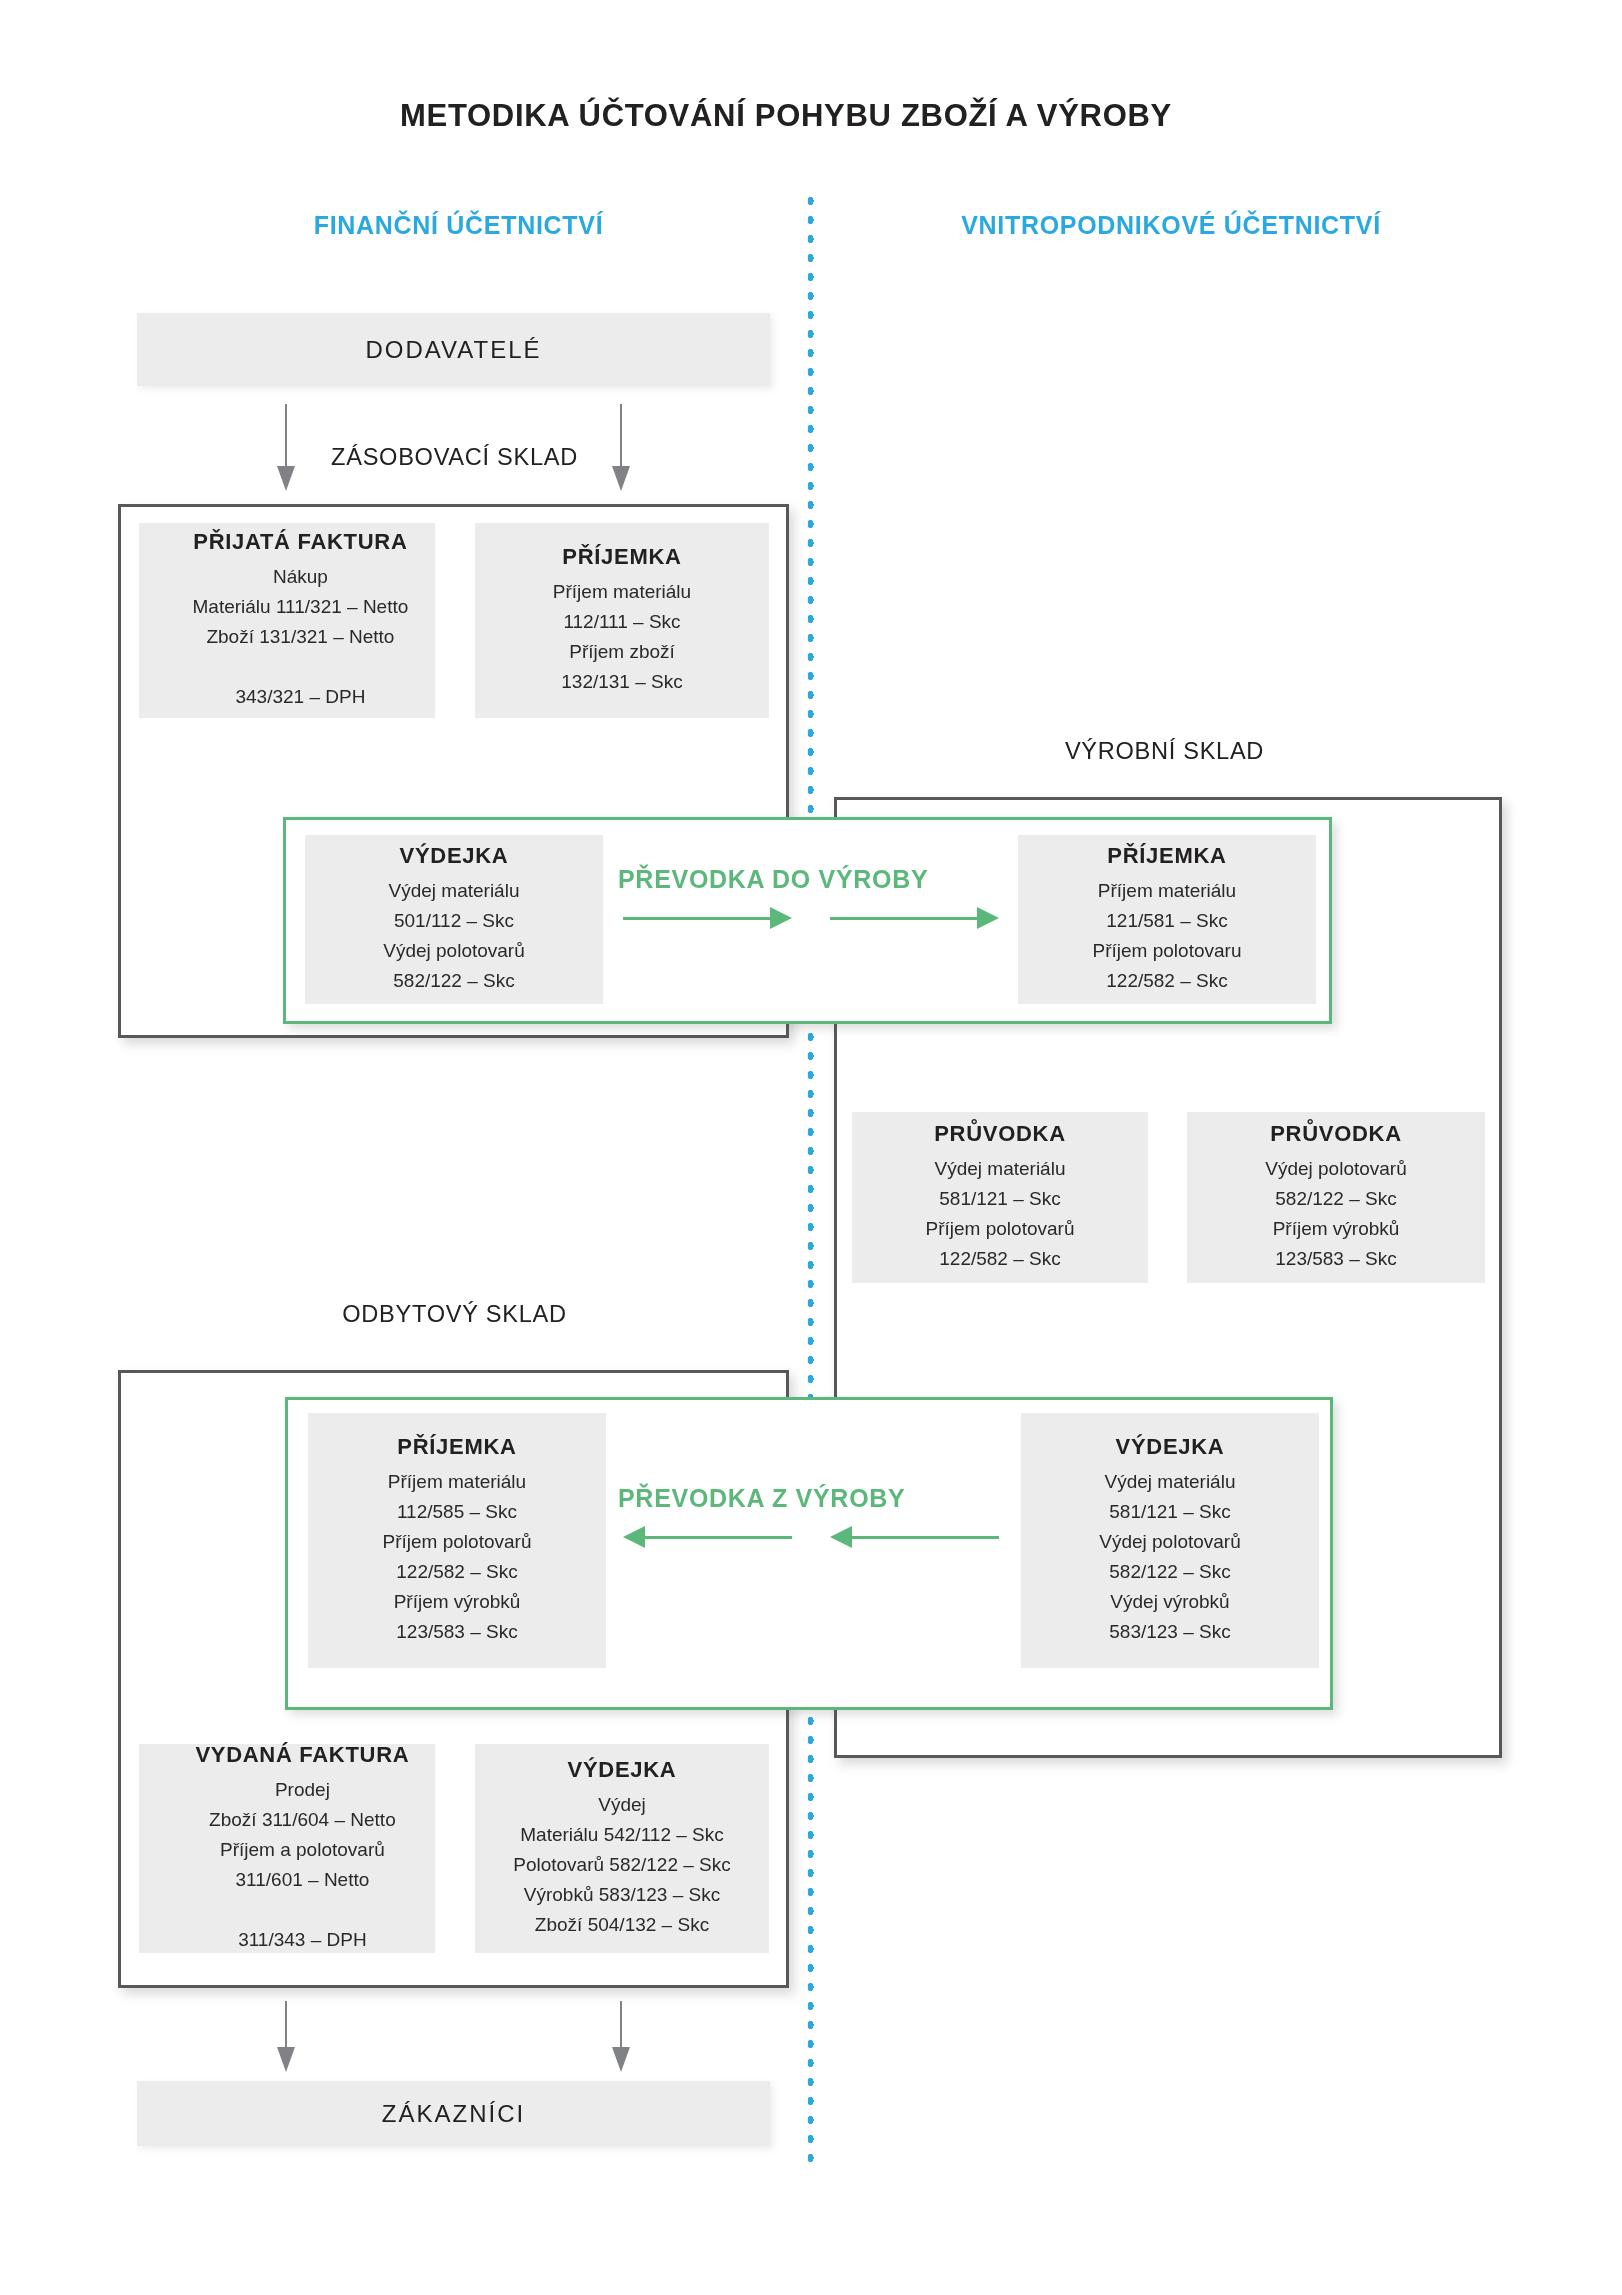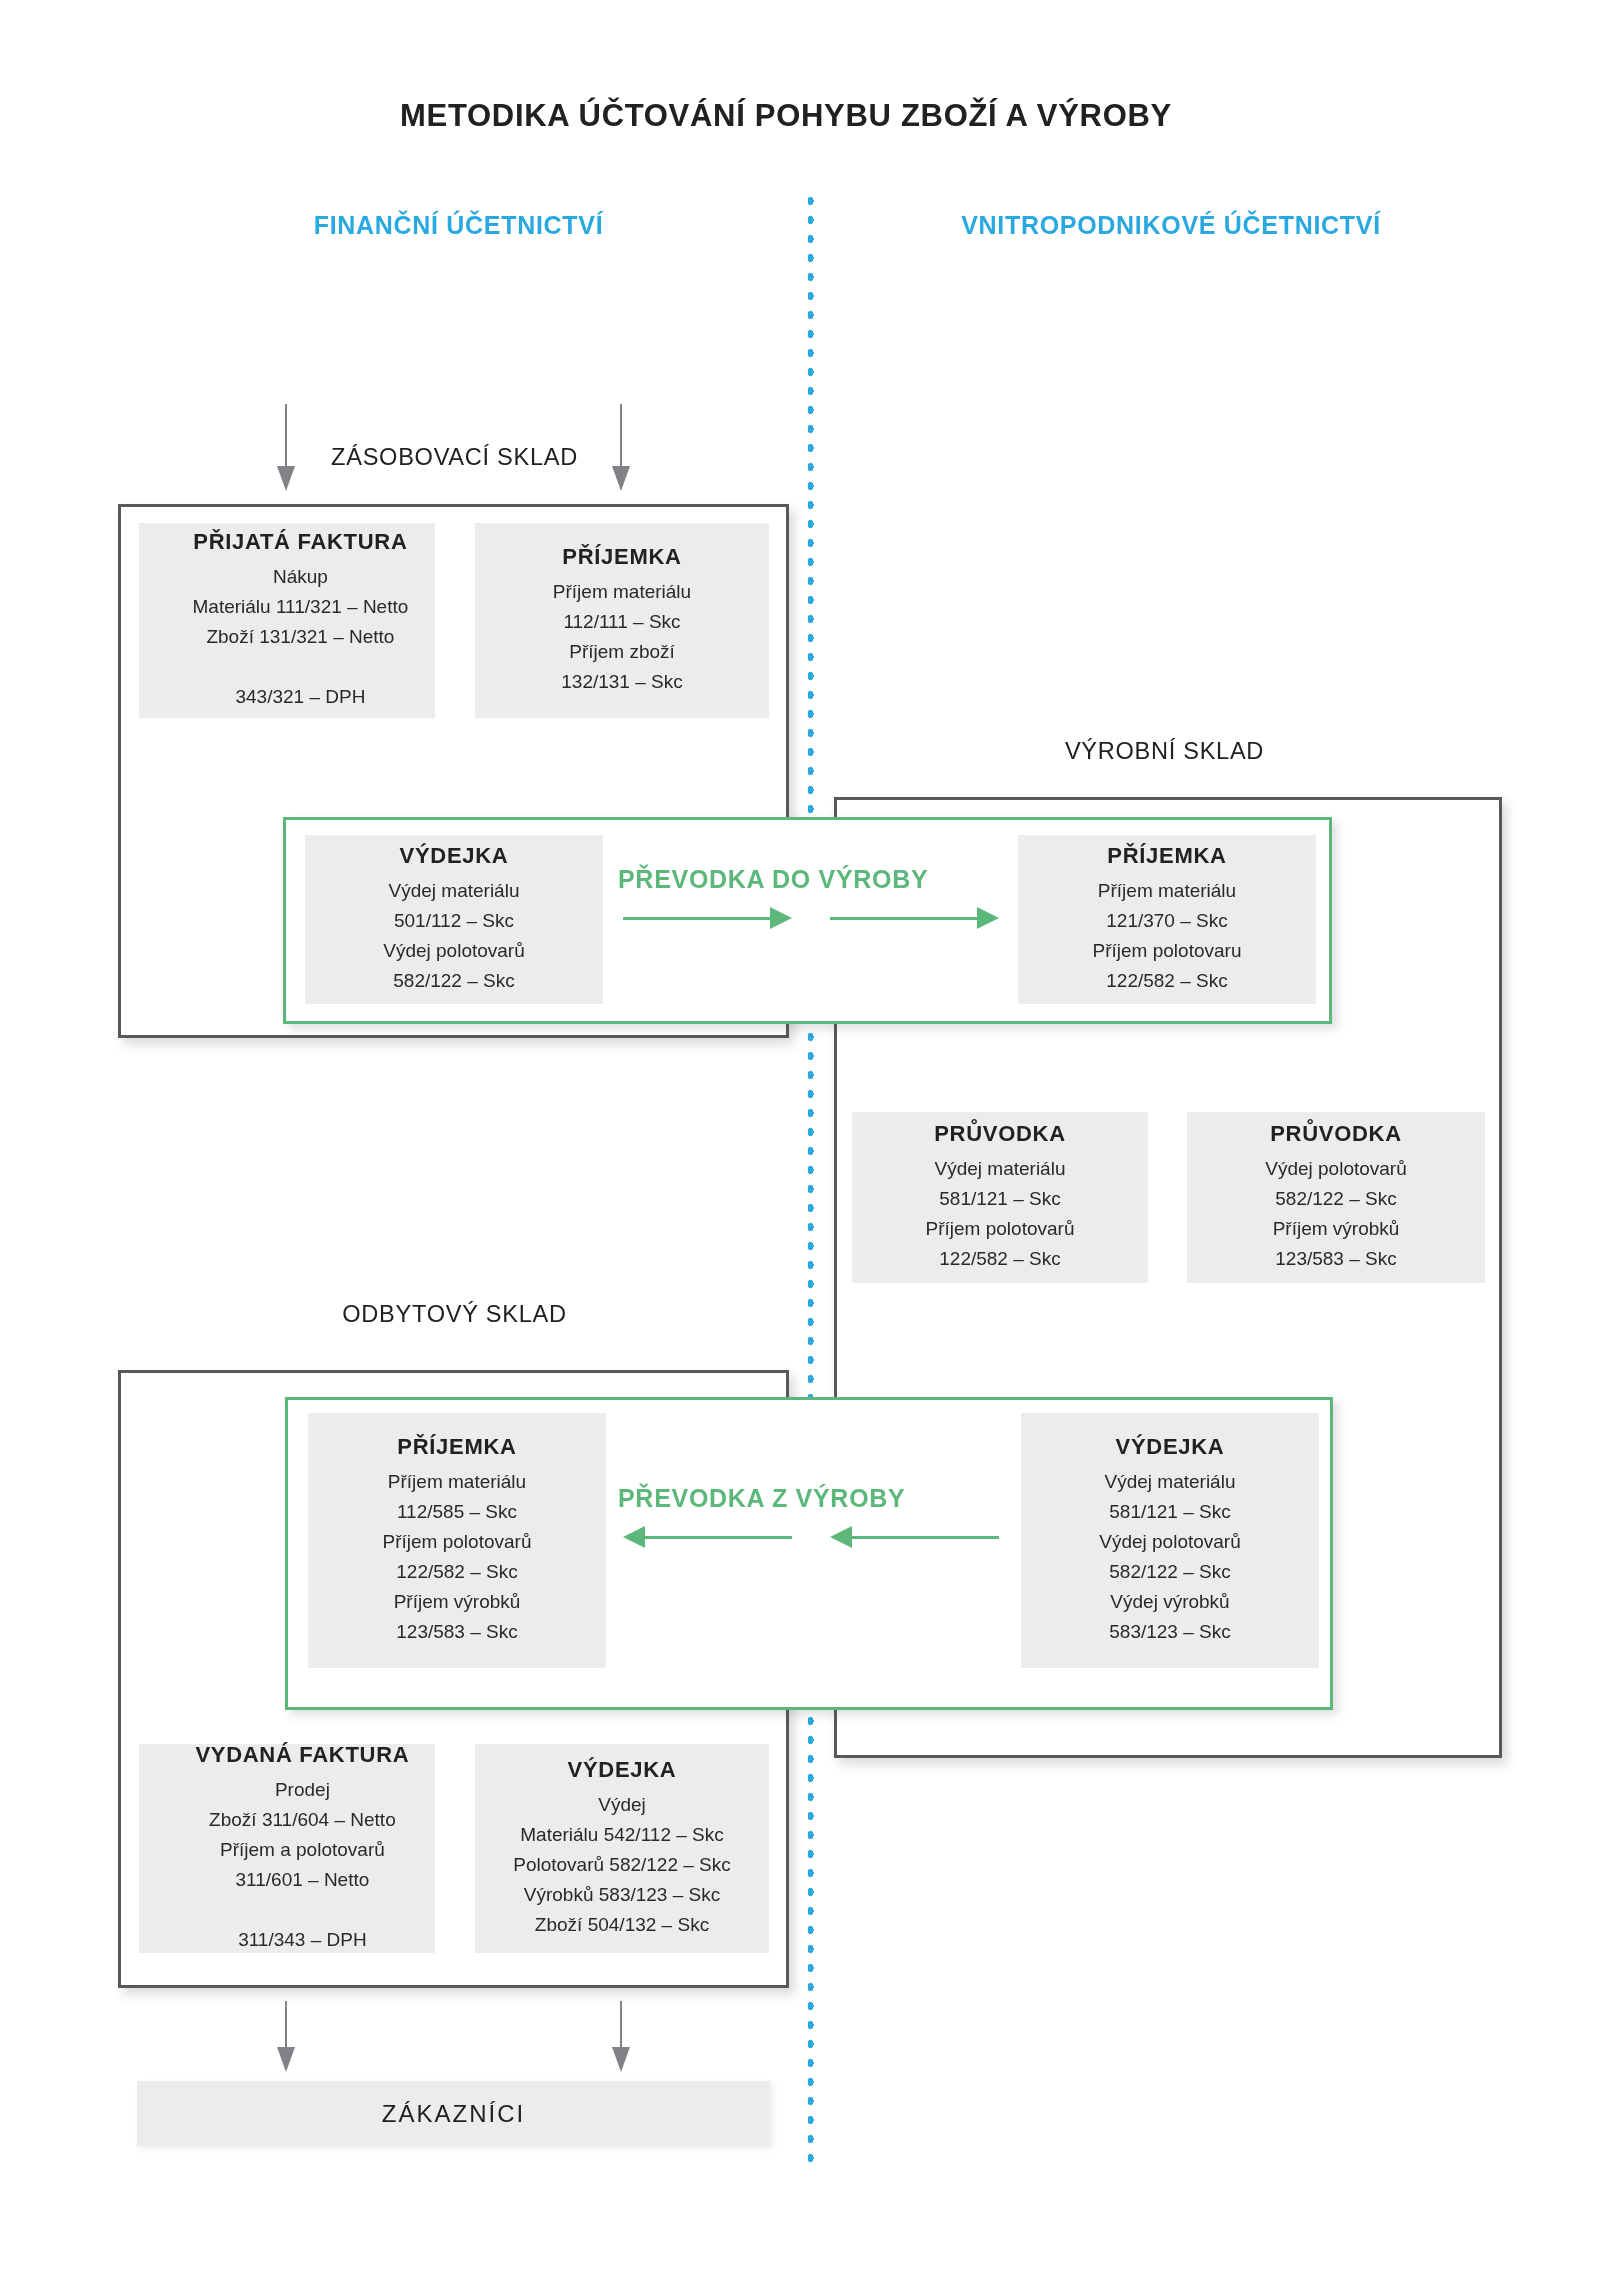--- a/index.html
+++ b/index.html
@@ -119,20 +119,23 @@
 
   <div class="abs divider"></div>
 
   <div class="abs zone" style="left:118px;top:504px;width:671px;height:534px;"></div>
   <div class="abs zone" style="left:834px;top:797px;width:668px;height:961px;"></div>
   <div class="abs zone" style="left:118px;top:1370px;width:671px;height:618px;"></div>
 
   <div class="abs greenbox" style="left:283px;top:817px;width:1049px;height:207px;"></div>
   <div class="abs greenbox" style="left:285px;top:1397px;width:1048px;height:313px;"></div>
 
+  <div class="abs endpoint" style="left:137px;top:313px;width:633px;height:73px;">
+    <span>DODAVATELÉ</span>
+  </div>
 
   <div class="abs v-arrow" style="left:277px;top:404px;height:86px;">
     <div class="shaft" style="height:62px;"></div>
     <div class="head" style="top:62px;"></div>
   </div>
   <div class="abs v-arrow" style="left:612px;top:404px;height:86px;">
     <div class="shaft" style="height:62px;"></div>
     <div class="head" style="top:62px;"></div>
   </div>
 
@@ -175,21 +178,21 @@
     <div class="headR"></div>
   </div>
   <div class="abs h-arrow to-right" style="left:830px;top:907px;width:169px;">
     <div class="shaft"></div>
     <div class="headR"></div>
   </div>
   <div class="abs card" style="left:1018px;top:835px;width:298px;height:169px;">
     <div class="card-title">PŘÍJEMKA</div>
     <div>
         <div class="card-line">Příjem materiálu</div>
-        <div class="card-line">121/370 – Skc</div>
+        <div class="card-line">121/581 – Skc</div>
         <div class="card-line">Příjem polotovaru</div>
         <div class="card-line">122/582 – Skc</div>
       </div>
   </div>
 
   <div class="abs card" style="left:852px;top:1112px;width:296px;height:171px;">
     <div class="card-title">PRŮVODKA</div>
     <div>
         <div class="card-line">Výdej materiálu</div>
         <div class="card-line">581/121 – Skc</div>

